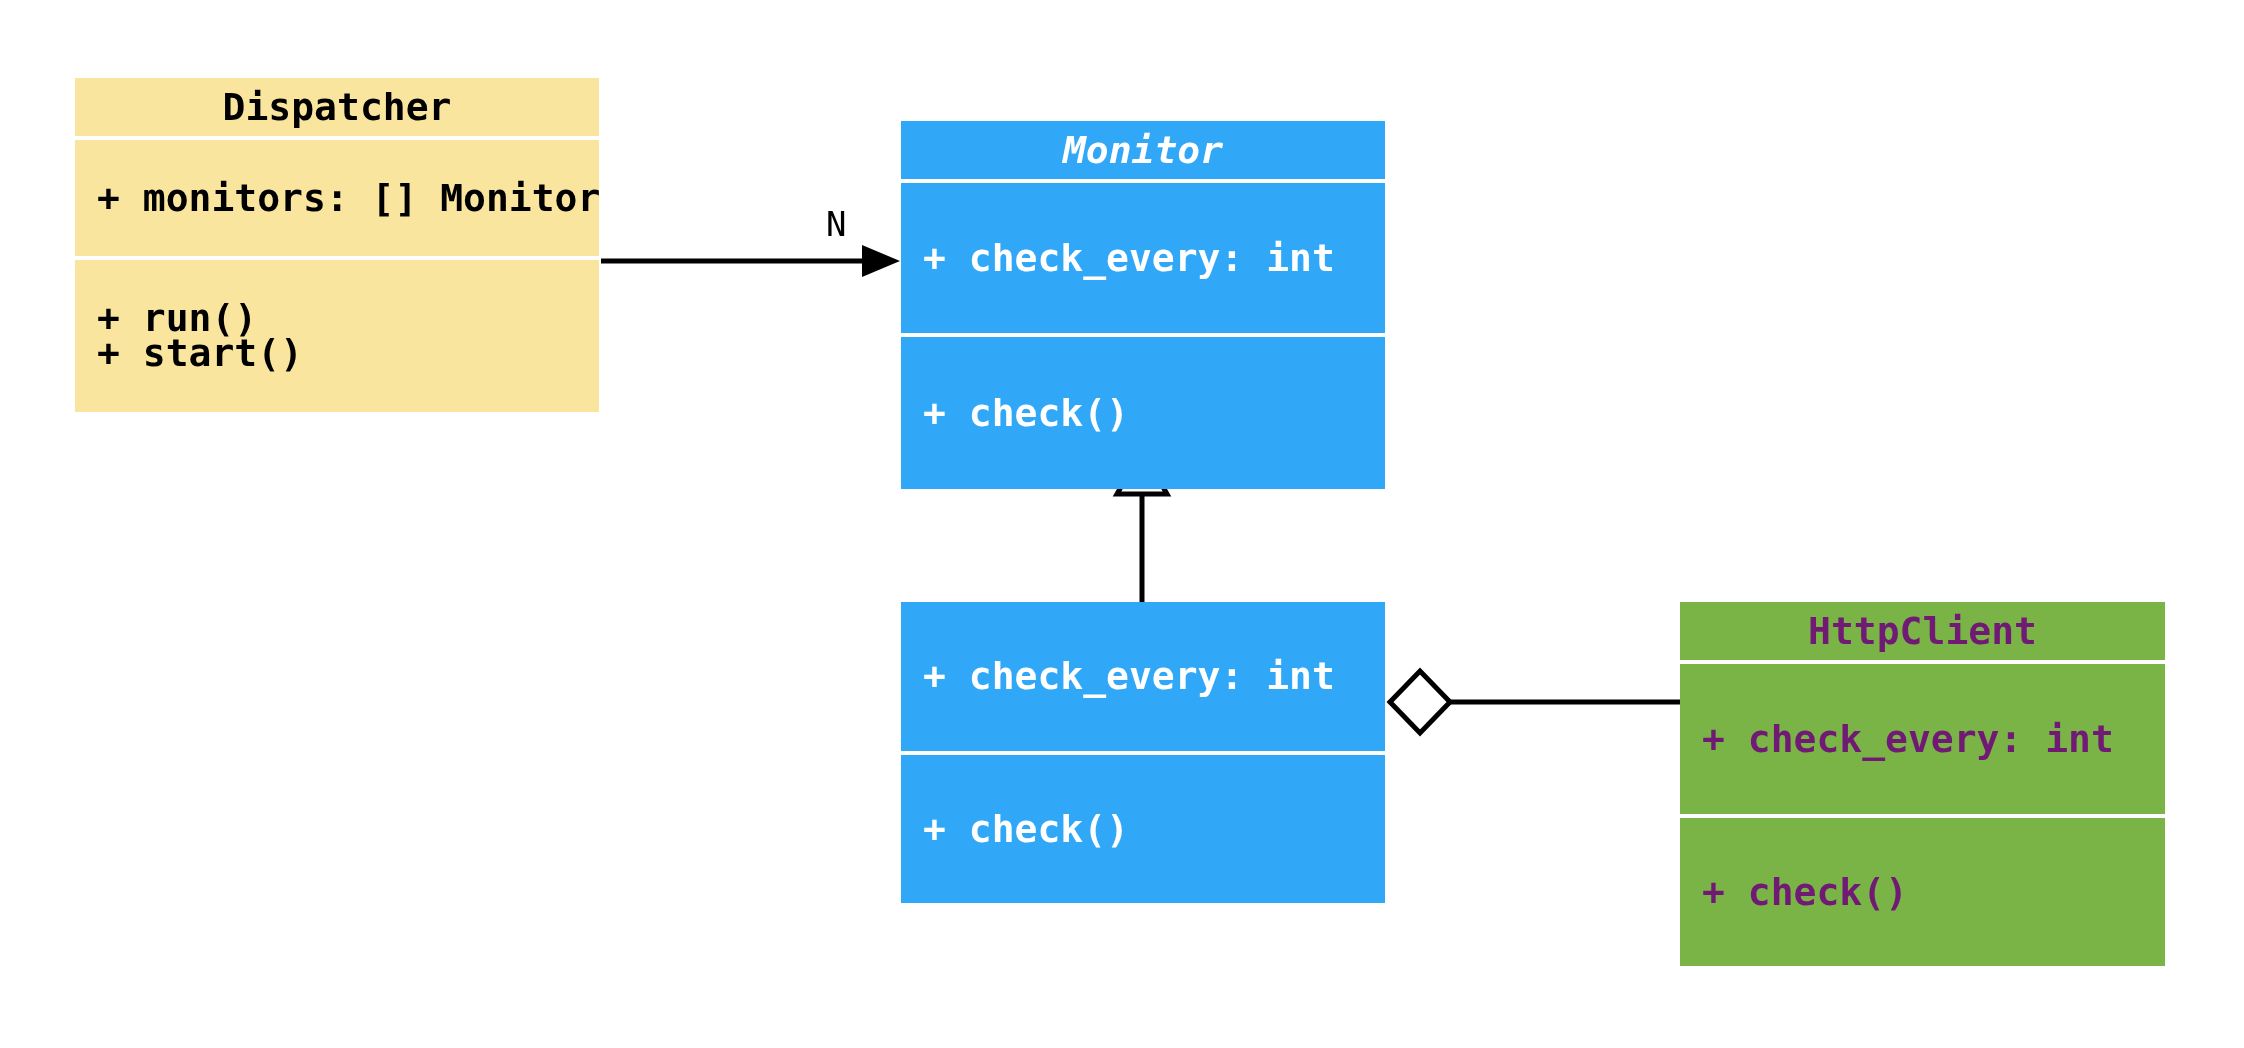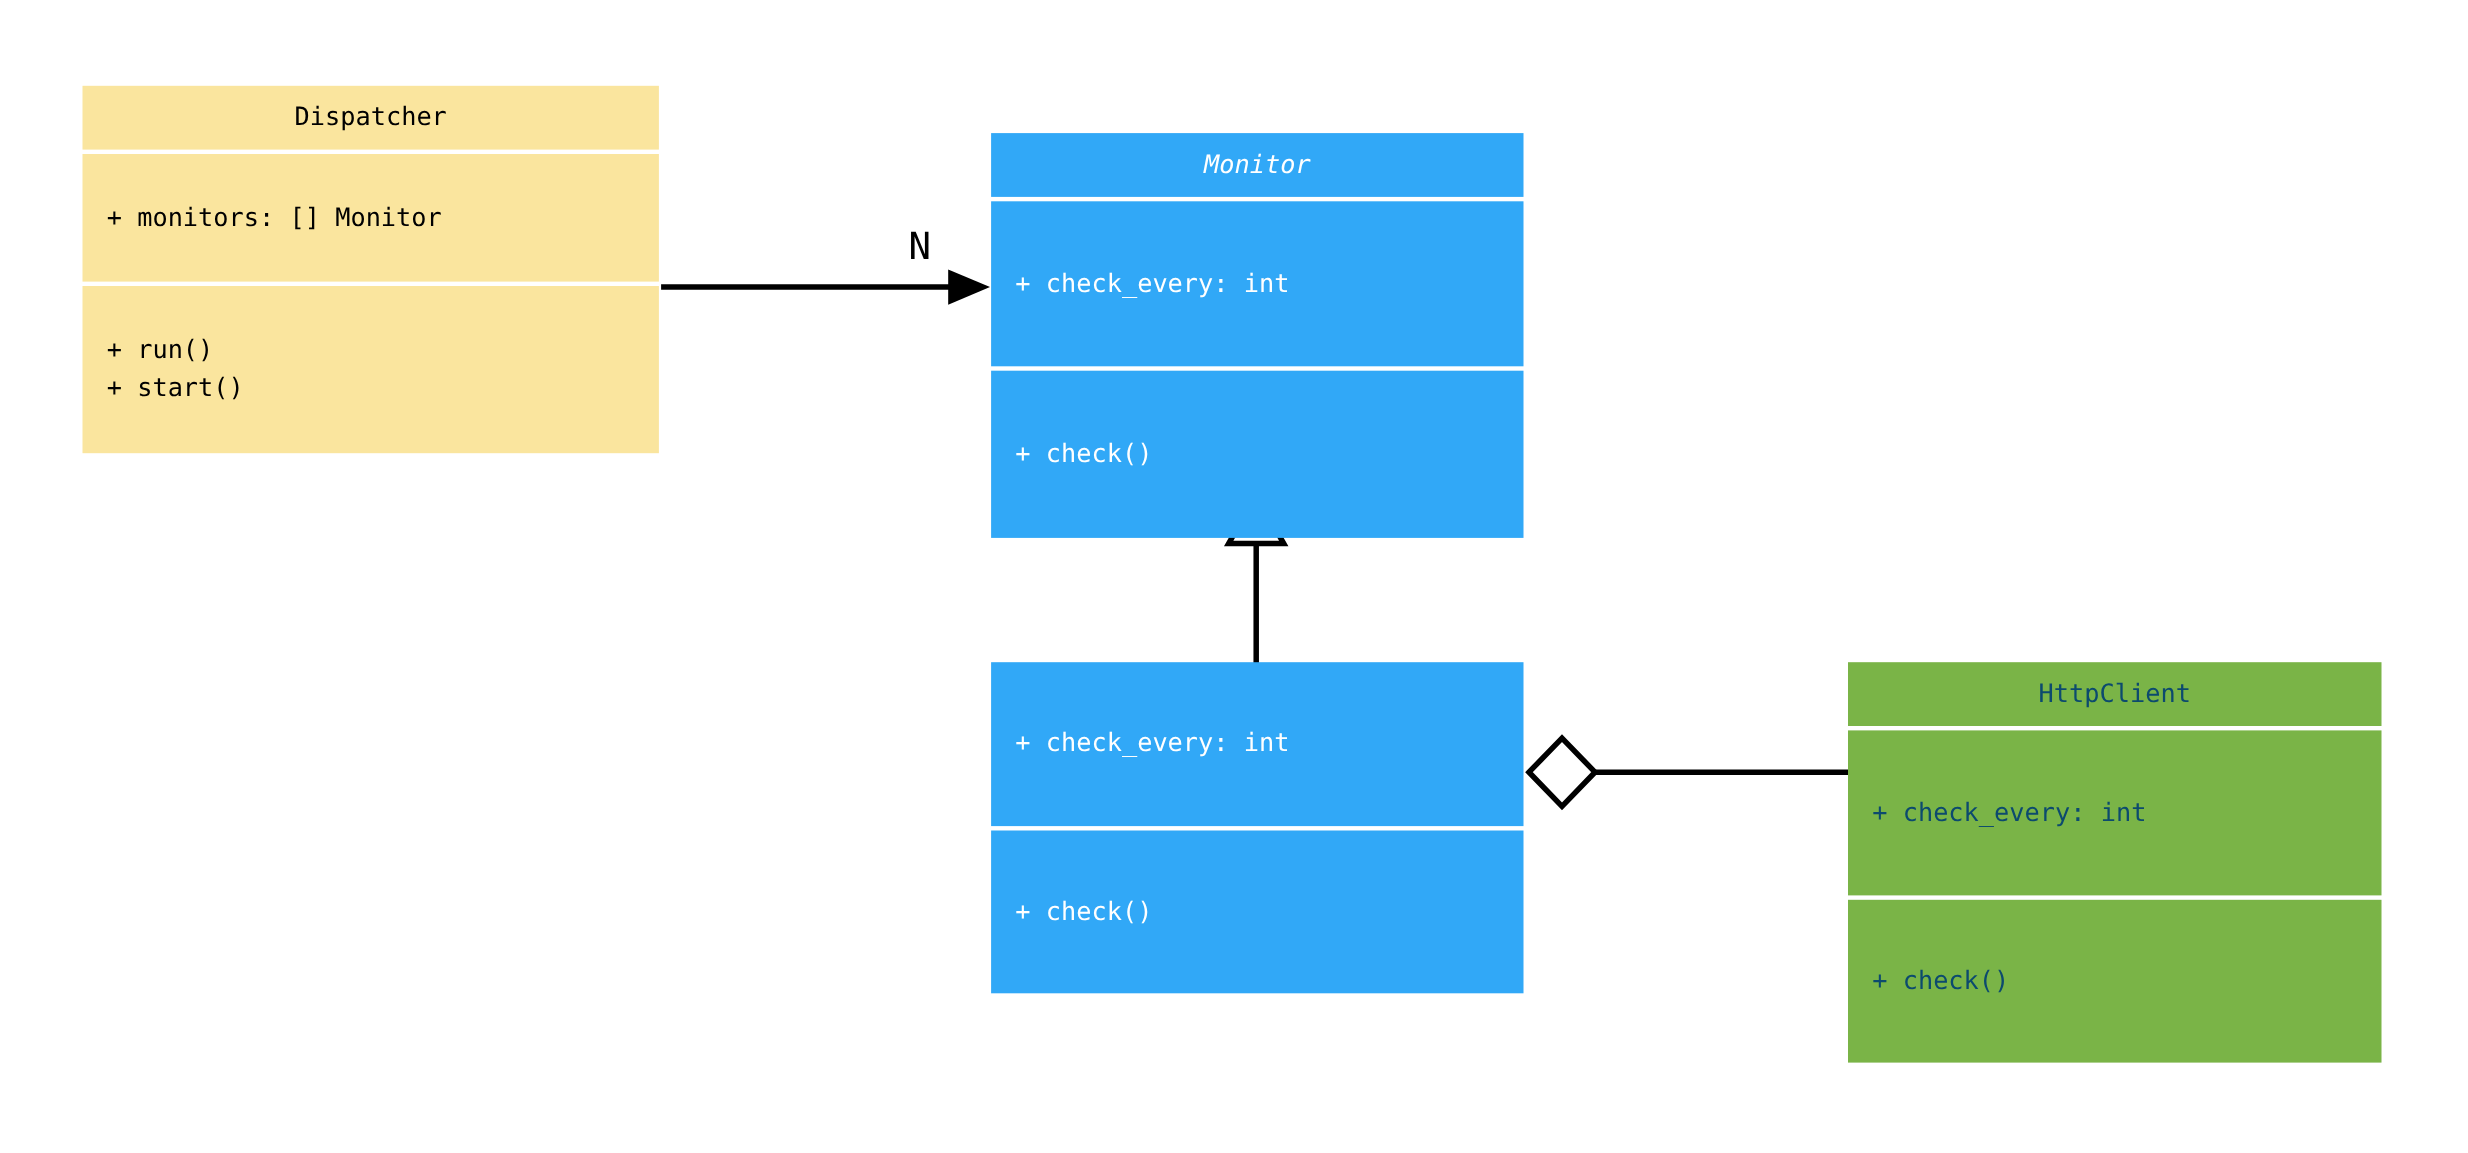--- a/index.html
+++ b/index.html
@@ -20,34 +20,35 @@
   .class-box {
     position: absolute;
     display: flex;
     flex-direction: column;
     gap: 4px;
   }
   .compartment {
     display: flex;
     flex-direction: column;
     justify-content: center;
-    font-size: 23px;
+    font-size: 38px;
     line-height: 35px;
     white-space: pre;
+    font-weight: bold;
   }
   .compartment.title {
     align-items: center;
     justify-content: center;
   }
   .compartment.members {
     padding-left: 22px;
   }
   .box-yellow .compartment { background: #fae59e; color: #000000; }
   .box-blue   .compartment { background: #31a8f7; color: #ffffff; }
-  .box-green  .compartment { background: #7ab447; color: #0c4a6e; }
+  .box-green  .compartment { background: #7ab447; color: #701a75; }
   .title-italic { font-style: italic; }
   #connector-layer {
     position: absolute;
     left: 0; top: 0;
     width: 2244px;
     height: 1048px;
     pointer-events: none;
   }
   .edge-label {
     position: absolute;

